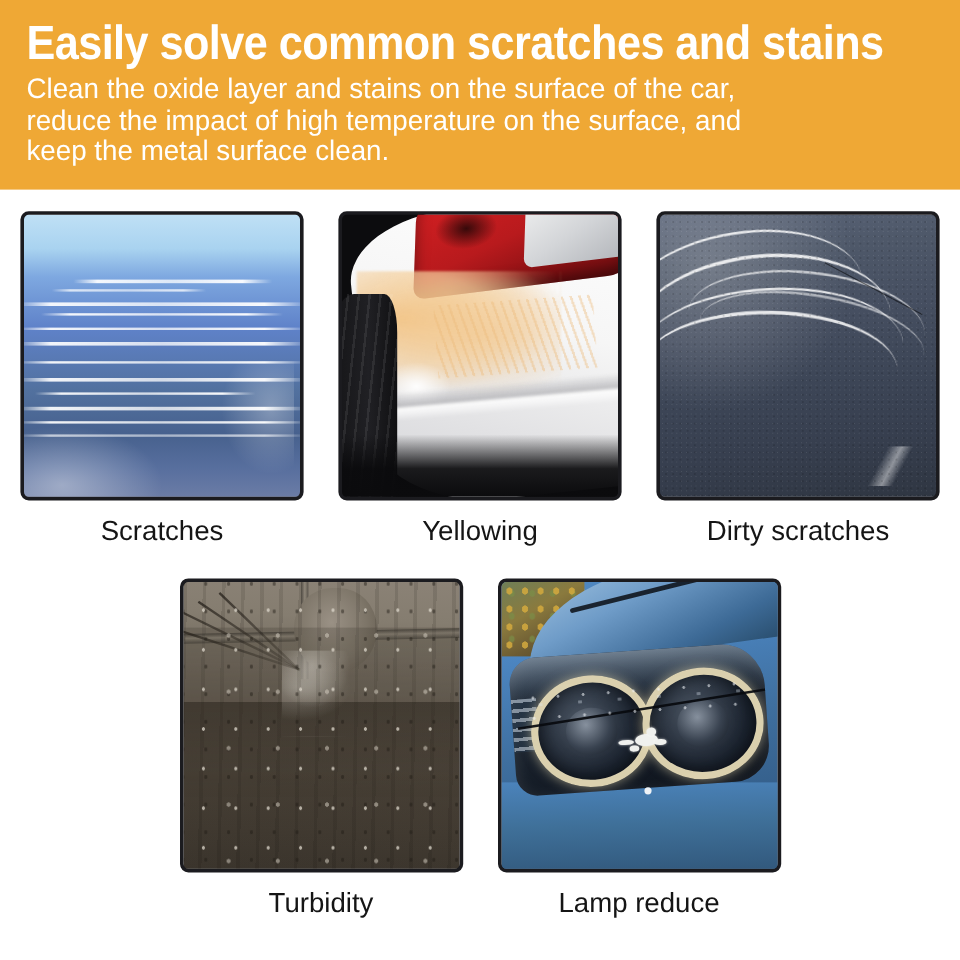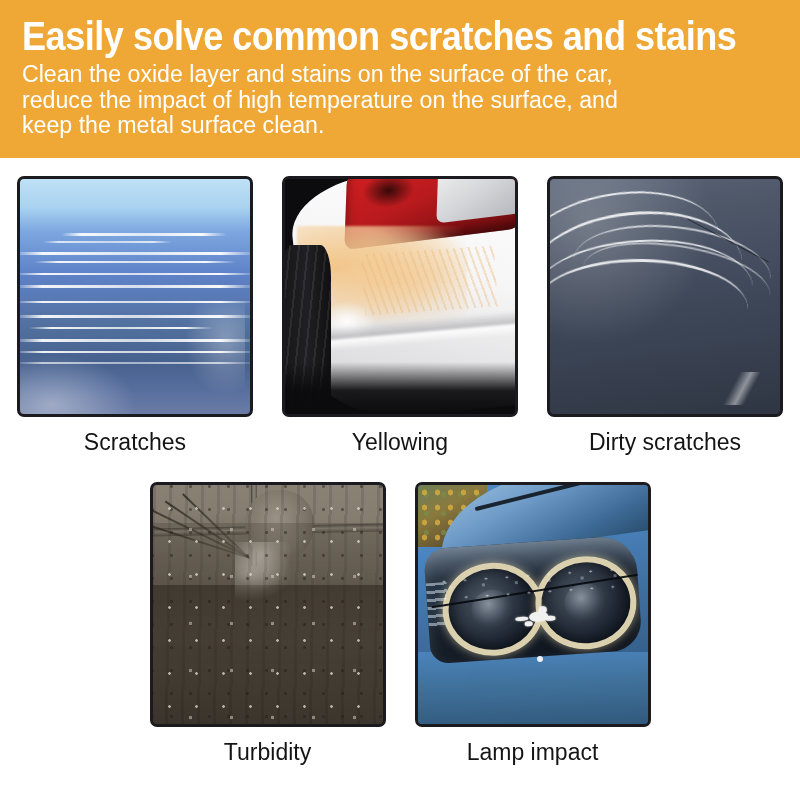--- a/index.html
+++ b/index.html
@@ -549,19 +549,19 @@
             <div class="splat">
               <div class="blob b1"></div>
                 <div class="blob b2"></div>
               <div class="blob b3"></div>
                 <div class="blob b4"></div>
               <div class="blob b5"></div>
             </div>
           </div>
           <div class="dot"></div>
         </div>
-        <div class="caption">Lamp impact</div>
+        <div class="caption">Lamp reduce</div>
       </div>
 
     </div>
 
   </div>
 </div>
 
 </body></html>

